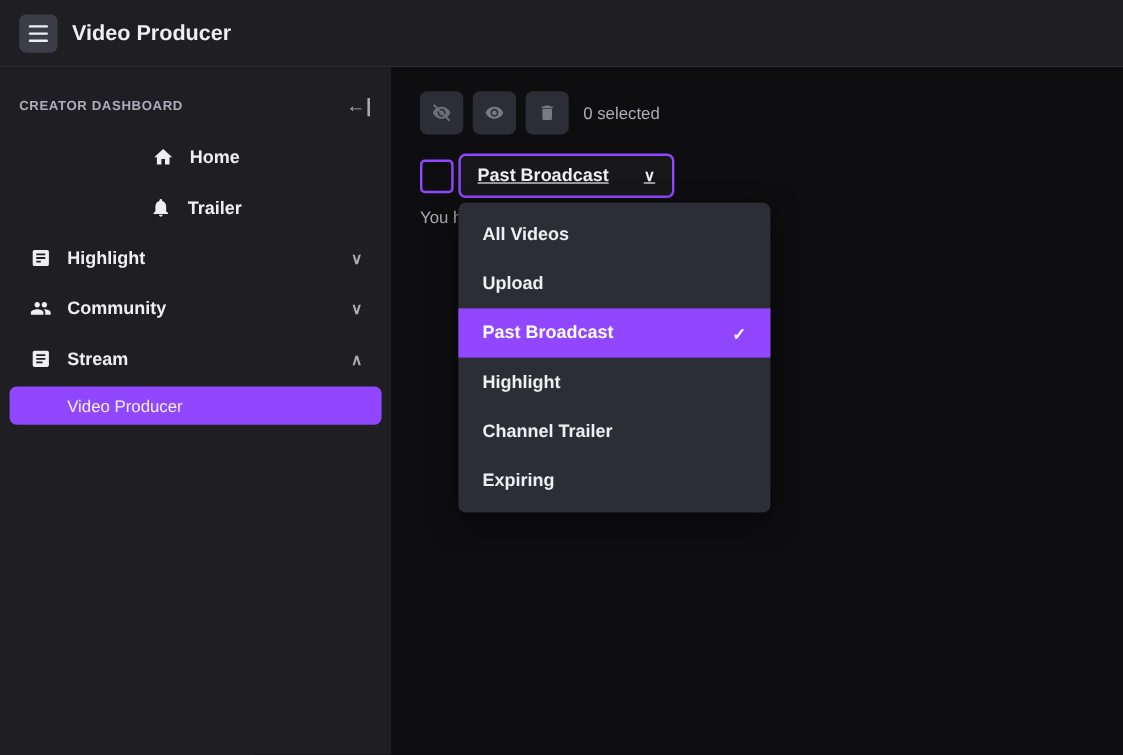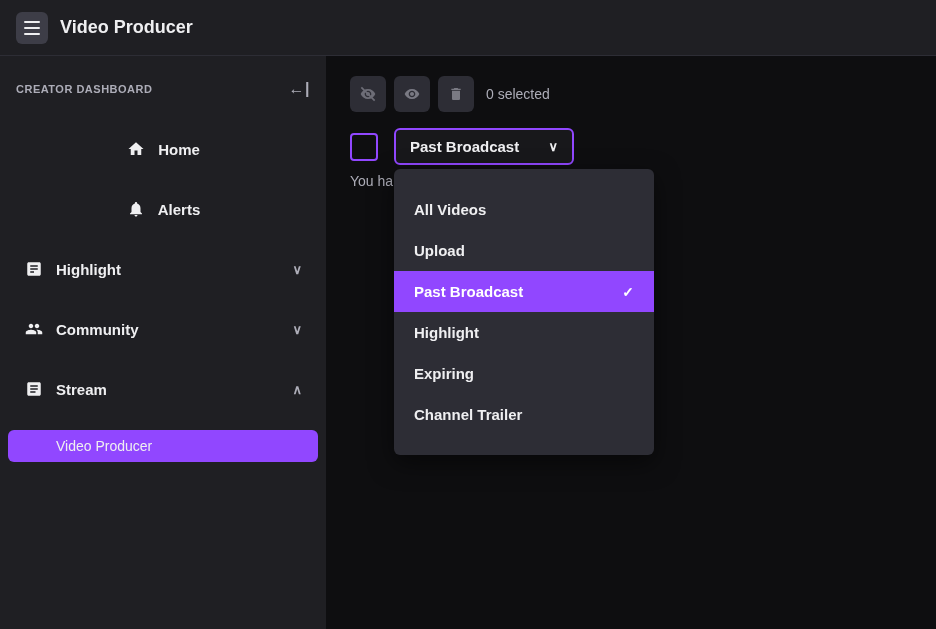--- a/index.html
+++ b/index.html
@@ -68,21 +68,20 @@
 
     
     .sidebar {
       width: 326px;
       background: #1f1f23;
       flex-shrink: 0;
       display: flex;
       flex-direction: column;
       padding: 16px 0;
       overflow-y: auto;
-      gap: 18px;
     }
 
     .sidebar-section-title {
       padding: 8px 16px 12px 16px;
       font-size: 11px;
       font-weight: 700;
       color: #adadb8;
       letter-spacing: 0.5px;
       display: flex;
       align-items: center;
@@ -171,22 +170,23 @@
     .selected-count {
       font-size: 14px;
       color: #adadb8;
       margin-left: 4px;
     }
 
     
     .filter-row {
       display: flex;
       align-items: center;
-      gap: 16px;
+      gap: 4px;
       margin-bottom: 8px;
+      text-decoration: underline;
     }
 
     .checkbox-area {
       width: 28px;
       height: 28px;
       border: 2px solid #9147ff;
       border-radius: 4px;
       display: flex;
       align-items: center;
       justify-content: center;
@@ -228,21 +228,21 @@
     
     .dropdown-menu {
       position: absolute;
       top: calc(100% + 4px);
       left: 0;
       background: #2d2d35;
       border-radius: 6px;
       box-shadow: 0 8px 24px rgba(0,0,0,0.5);
       min-width: 260px;
       z-index: 100;
-      padding: 20px 0;
+      padding: 6px 0;
     }
 
     .dropdown-item {
       padding: 12px 20px;
       font-size: 15px;
       font-weight: 600;
       color: #efeff1;
       cursor: pointer;
       display: flex;
       align-items: center;
@@ -290,21 +290,21 @@
       <span>Home</span>
     </div>
 
 
     <div class="sidebar-item">
       <span class="icon">
         <svg width="18" height="18" viewBox="0 0 24 24" fill="currentColor">
           <path d="M12 22c1.1 0 2-.9 2-2h-4c0 1.1.9 2 2 2zm6-6v-5c0-3.07-1.64-5.64-4.5-6.32V4c0-.83-.67-1.5-1.5-1.5s-1.5.67-1.5 1.5v.68C7.63 5.36 6 7.92 6 11v5l-2 2v1h16v-1l-2-2z"></path>
         </svg>
       </span>
-      <span>Alerts</span>
+      <span>Trailer</span>
     </div>
 
     <div class="sidebar-item">
       <span class="icon">
         <svg width="18" height="18" viewBox="0 0 24 24" fill="currentColor">
           <path d="M19 3H5c-1.1 0-2 .9-2 2v14c0 1.1.9 2 2 2h14c1.1 0 2-.9 2-2V5c0-1.1-.9-2-2-2zm-7 14H7v-2h5v2zm5-4H7v-2h10v2zm0-4H7V7h10v2z"></path>
         </svg>
       </span>
       <span>Highlight</span>
       <span class="chevron">∨</span>
@@ -380,24 +380,24 @@
             <span>Upload</span>
           </div>
           <div class="dropdown-item selected-item">
             <span>Past Broadcast</span>
             <span class="check">✓</span>
           </div>
           <div class="dropdown-item">
             <span>Highlight</span>
           </div>
           <div class="dropdown-item">
+            <span>Channel Trailer</span>
+          </div>
+          <div class="dropdown-item">
             <span>Expiring</span>
-          </div>
-          <div class="dropdown-item">
-            <span>Channel Trailer</span>
           </div>
         </div>
       </div>
     </div>
 
     <div class="filter-hint">You ha                              n filters.</div>
 
   </div>
 </div>
 

